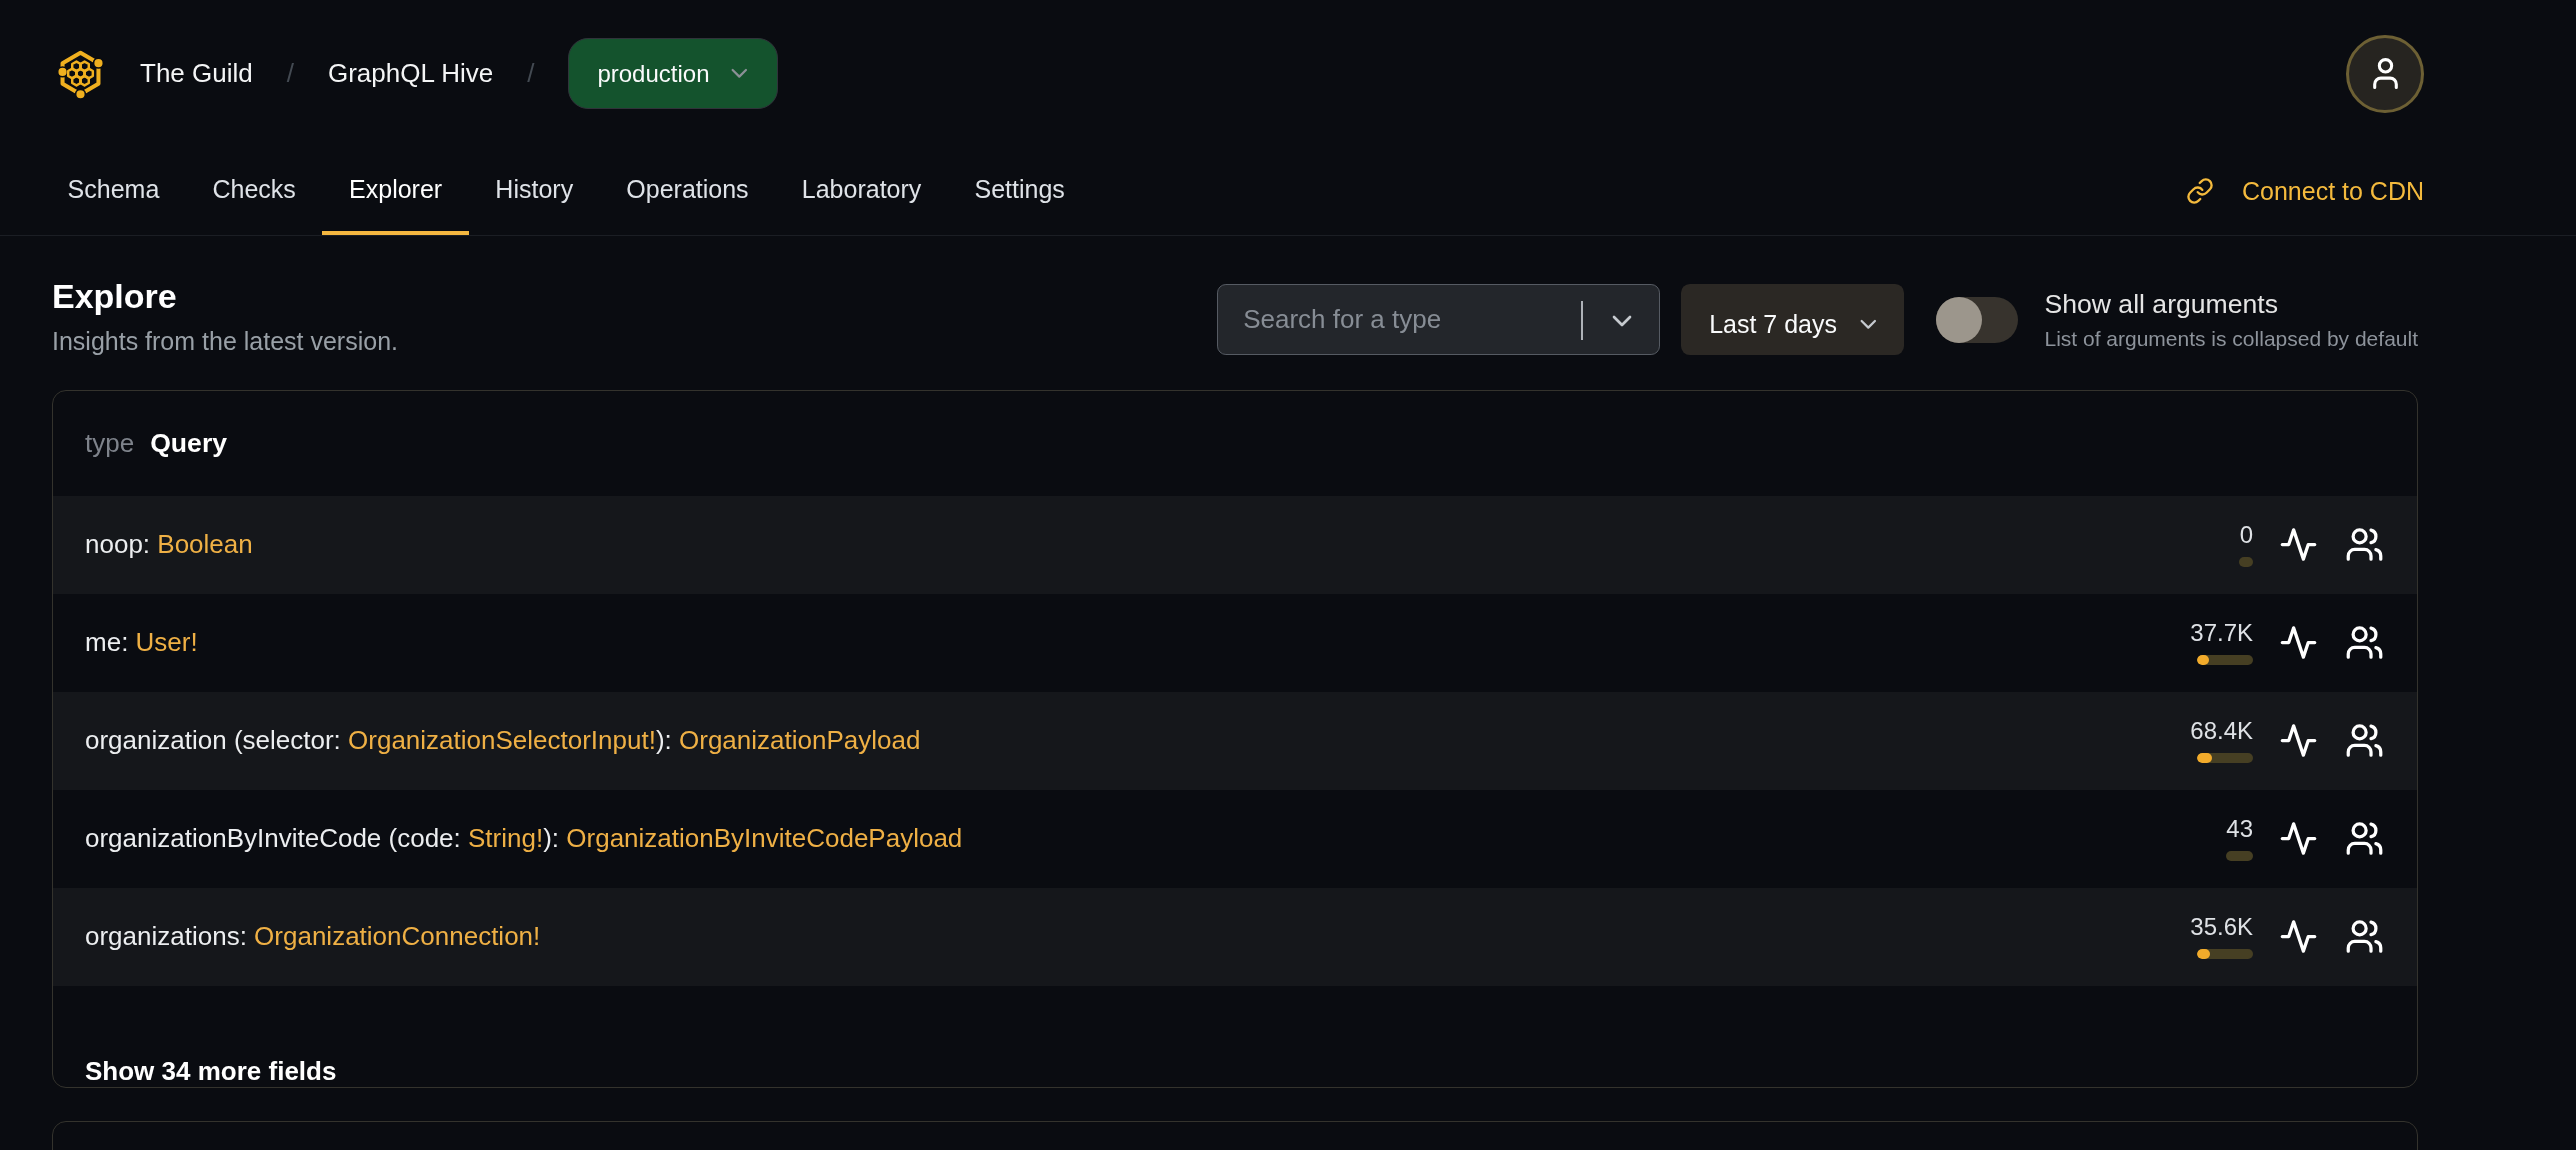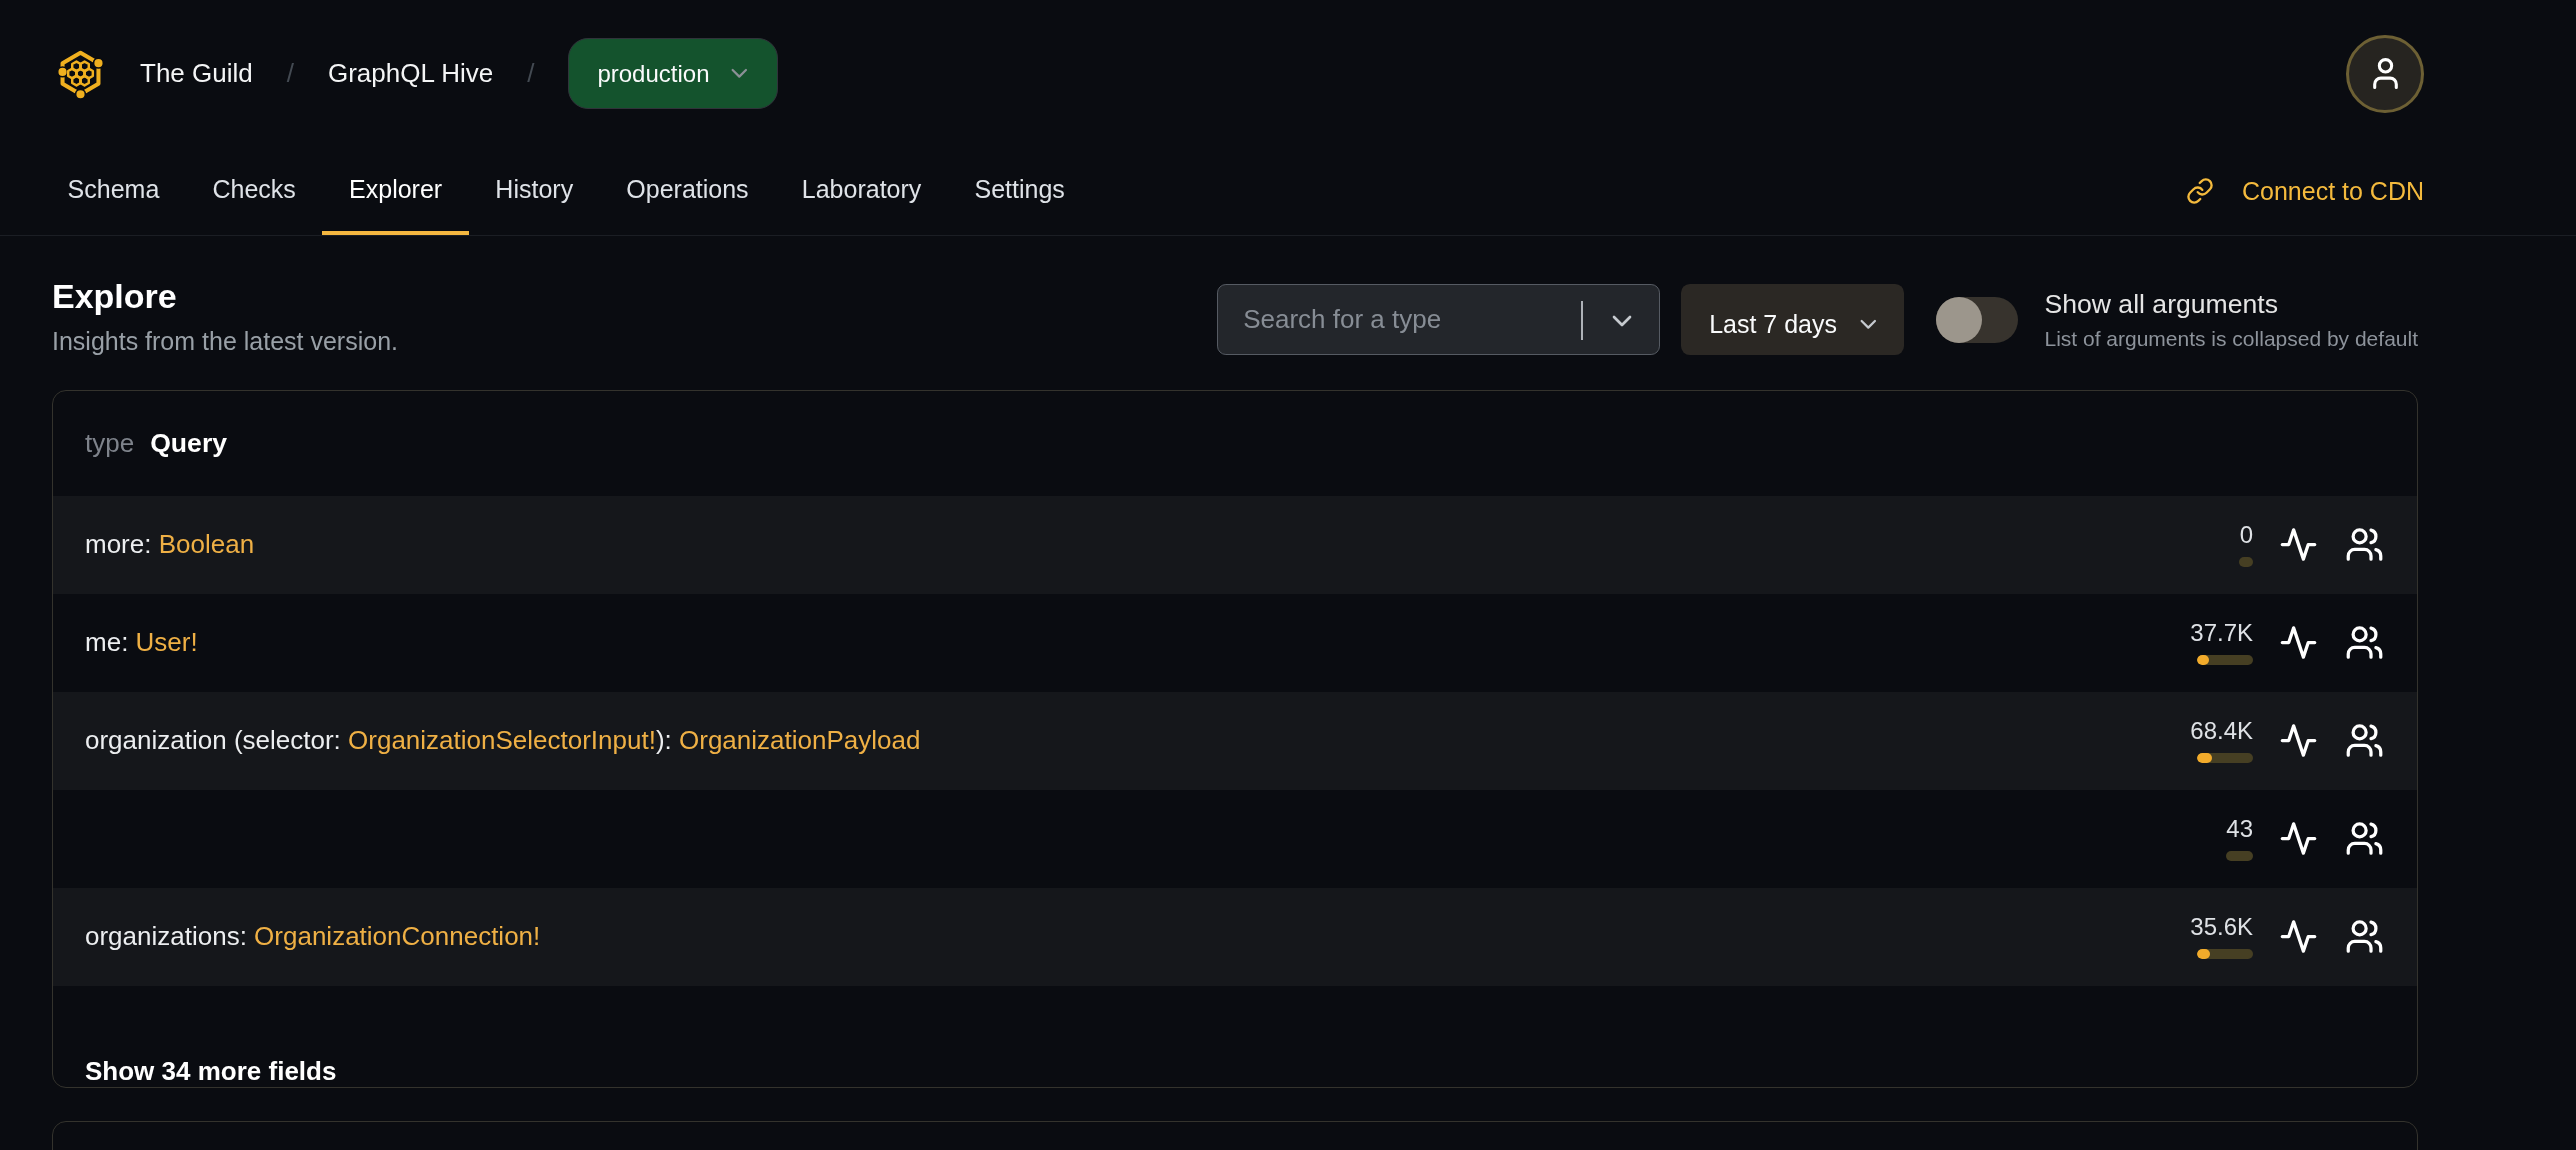--- a/index.html
+++ b/index.html
@@ -195,21 +195,21 @@
     </div>
   </div>
 
   <div class="type-card">
     <div class="type-card-head">
       <span class="type-kind">type</span>
       <span class="type-name">Query</span>
     </div>
     <div id="fields-mount">
         <div class="field-row striped">
-          <div class="field-sig"><span>more</span><span>: </span><span class="type-link">Boolean</span></div>
+          <div class="field-sig"><span>noop</span><span>: </span><span class="type-link">Boolean</span></div>
           <div class="row-right">
             <div class="stat">
               <div class="stat-count">0</div>
               <div class="usage-bar" style="width: 14px;"></div>
             </div>
             <div class="row-icon">
               <svg viewBox="0 0 24 24" width="39" height="39" fill="none" stroke="#ffffff" stroke-width="2" stroke-linecap="round" stroke-linejoin="round">
                 <path d="M22 12h-4l-3 9L9 3l-3 9H2"></path>
               </svg>
             </div>
@@ -265,20 +265,21 @@
               <svg viewBox="0 0 24 24" width="39" height="39" fill="none" stroke="#ffffff" stroke-width="2" stroke-linecap="round" stroke-linejoin="round">
                 <path d="M16 21v-2a4 4 0 0 0-4-4H6a4 4 0 0 0-4 4v2"></path>
                 <circle cx="9" cy="7" r="4"></circle>
                 <path d="M22 21v-2a4 4 0 0 0-3-3.87"></path>
                 <path d="M16 3.13a4 4 0 0 1 0 7.75"></path>
               </svg>
             </div>
           </div>
         </div>
         <div class="field-row">
+          <div class="field-sig"><span>organizationByInviteCode</span><span> (</span><span>code: </span><span class="type-link">String!</span><span>)</span><span>: </span><span class="type-link">OrganizationByInviteCodePayload</span></div>
           <div class="row-right">
             <div class="stat">
               <div class="stat-count">43</div>
               <div class="usage-bar" style="width: 26.6px;"></div>
             </div>
             <div class="row-icon">
               <svg viewBox="0 0 24 24" width="39" height="39" fill="none" stroke="#ffffff" stroke-width="2" stroke-linecap="round" stroke-linejoin="round">
                 <path d="M22 12h-4l-3 9L9 3l-3 9H2"></path>
               </svg>
             </div>

